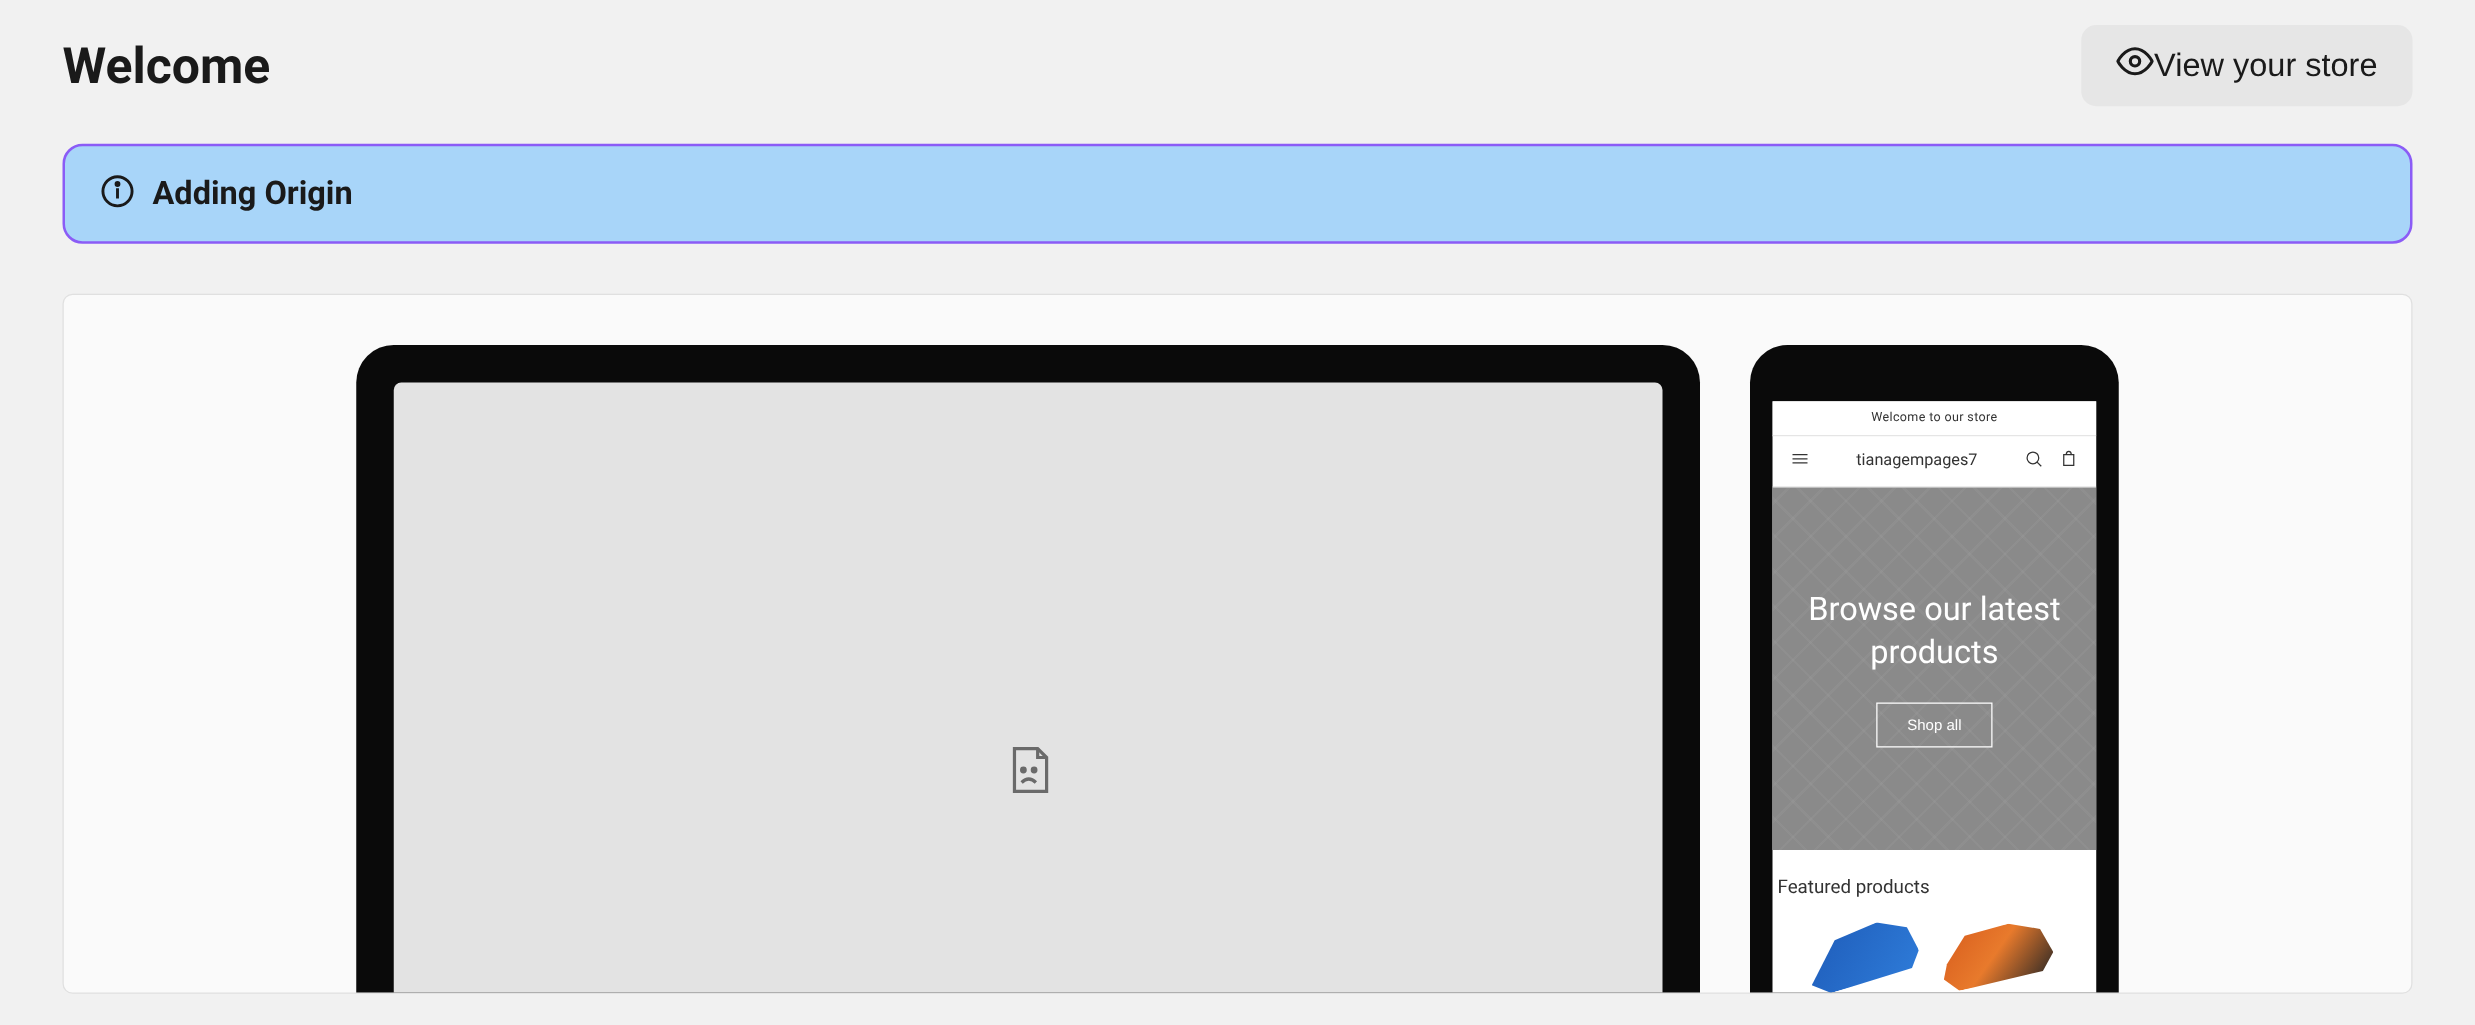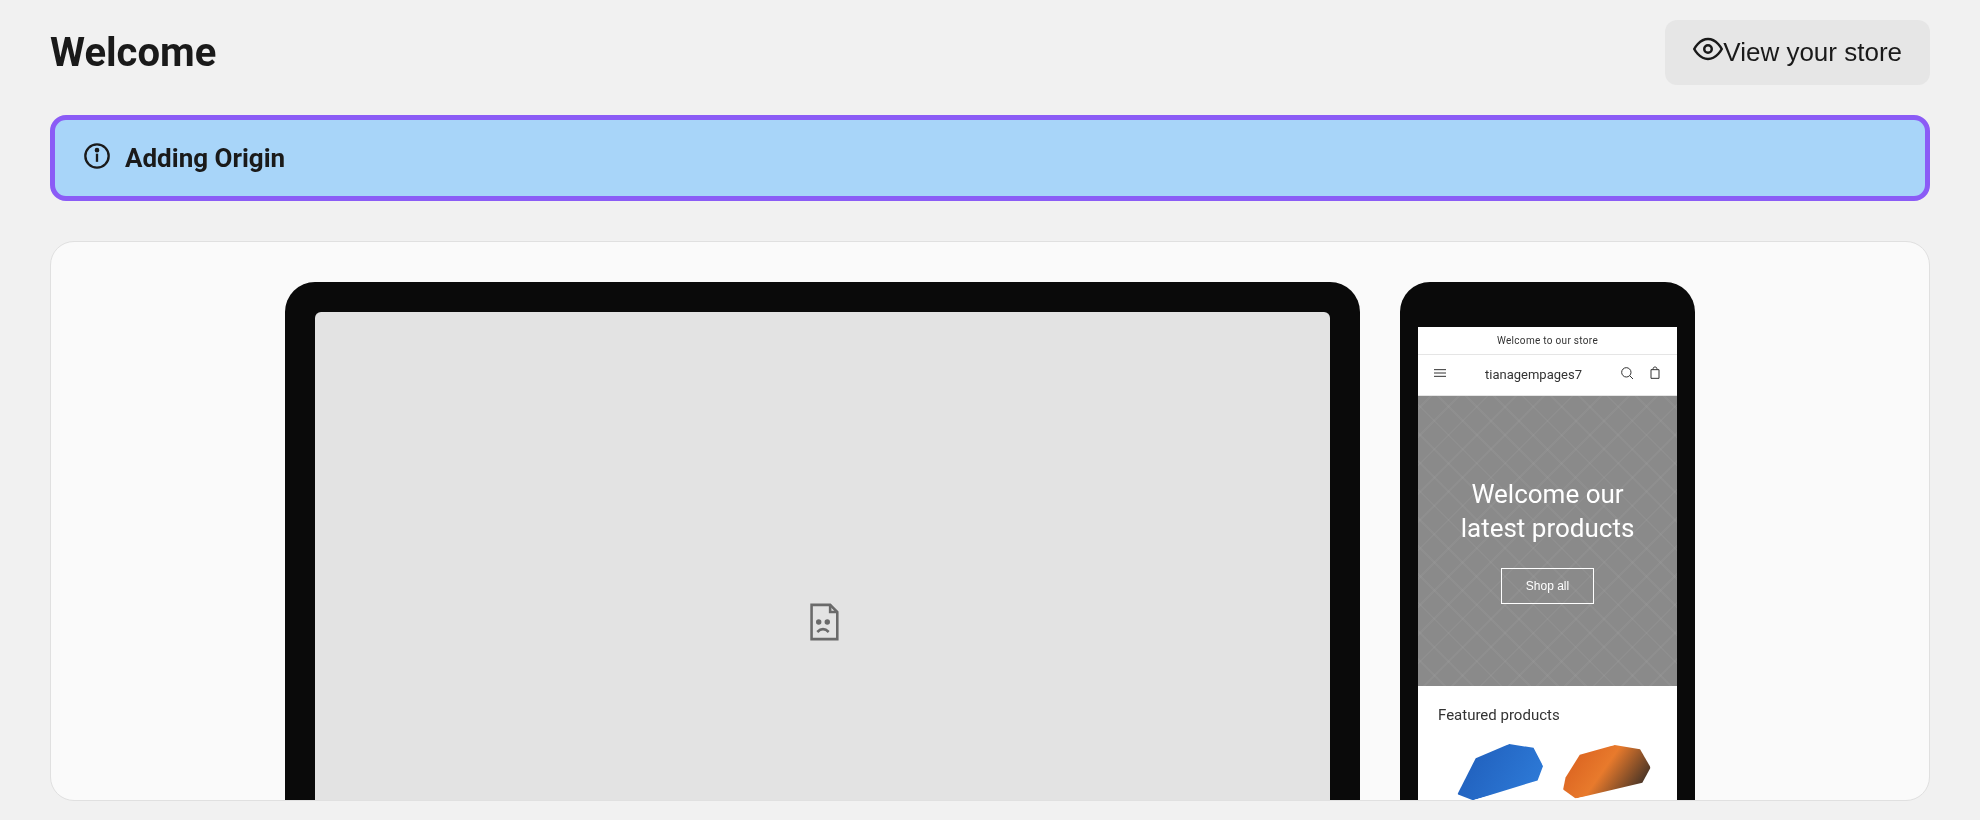--- a/index.html
+++ b/index.html
@@ -43,21 +43,21 @@
     }
     
     .view-store-btn svg {
       width: 30px;
       height: 30px;
     }
     
     .info-banner {
       margin: 0 50px 40px 50px;
       background-color: #a8d5f9;
-      border: 5px solid #8b5cf6;
+      border: 2px solid #8b5cf6;
       border-radius: 16px;
       padding: 22px 28px;
       display: flex;
       align-items: center;
       gap: 14px;
     }
     
     .info-banner svg {
       width: 28px;
       height: 28px;
@@ -67,21 +67,21 @@
     .info-banner-text {
       font-size: 26px;
       font-weight: 700;
       color: #1a1a1a;
     }
     
     .preview-card {
       margin: 0 50px;
       background-color: #fafafa;
       border: 1px solid #e0e0e0;
-      border-radius: 24px;
+      border-radius: 8px;
       padding: 40px 40px 0 40px;
       height: 560px;
       overflow: hidden;
       display: flex;
       gap: 40px;
       justify-content: center;
     }
     
     .desktop-preview {
       width: 1075px;
@@ -193,21 +193,21 @@
     .mobile-hero-btn {
       border: 1px solid #ffffff;
       background: transparent;
       color: #ffffff;
       padding: 10px 24px;
       font-size: 12px;
       cursor: pointer;
     }
     
     .mobile-featured-section {
-      padding: 20px 14px 0 20px;
+      padding: 20px 14px 0 4px;
     }
     
     .mobile-featured-title {
       font-size: 15px;
       color: #333;
       margin-bottom: 14px;
       font-weight: 400;
     }
     
     .mobile-products {
@@ -305,21 +305,21 @@
           <span>
             <svg viewBox="0 0 24 24" fill="none" stroke="#333" stroke-width="1.5">
               <path d="M6 7 L6 20 L18 20 L18 7 Z"></path>
               <path d="M9 7 C9 4 10 3 12 3 C14 3 15 4 15 7"></path>
             </svg>
           </span>
         </div>
       </div>
 
       <div class="mobile-hero">
-        <div class="mobile-hero-title">Welcome our latest products</div>
+        <div class="mobile-hero-title">Browse our latest products</div>
         <button class="mobile-hero-btn">Shop all</button>
       </div>
 
       <div class="mobile-featured-section">
         <div class="mobile-featured-title">Featured products</div>
         <div class="mobile-products">
           <div class="mobile-product">
             <div class="shoe-blue"></div>
           </div>
           <div class="mobile-product">

